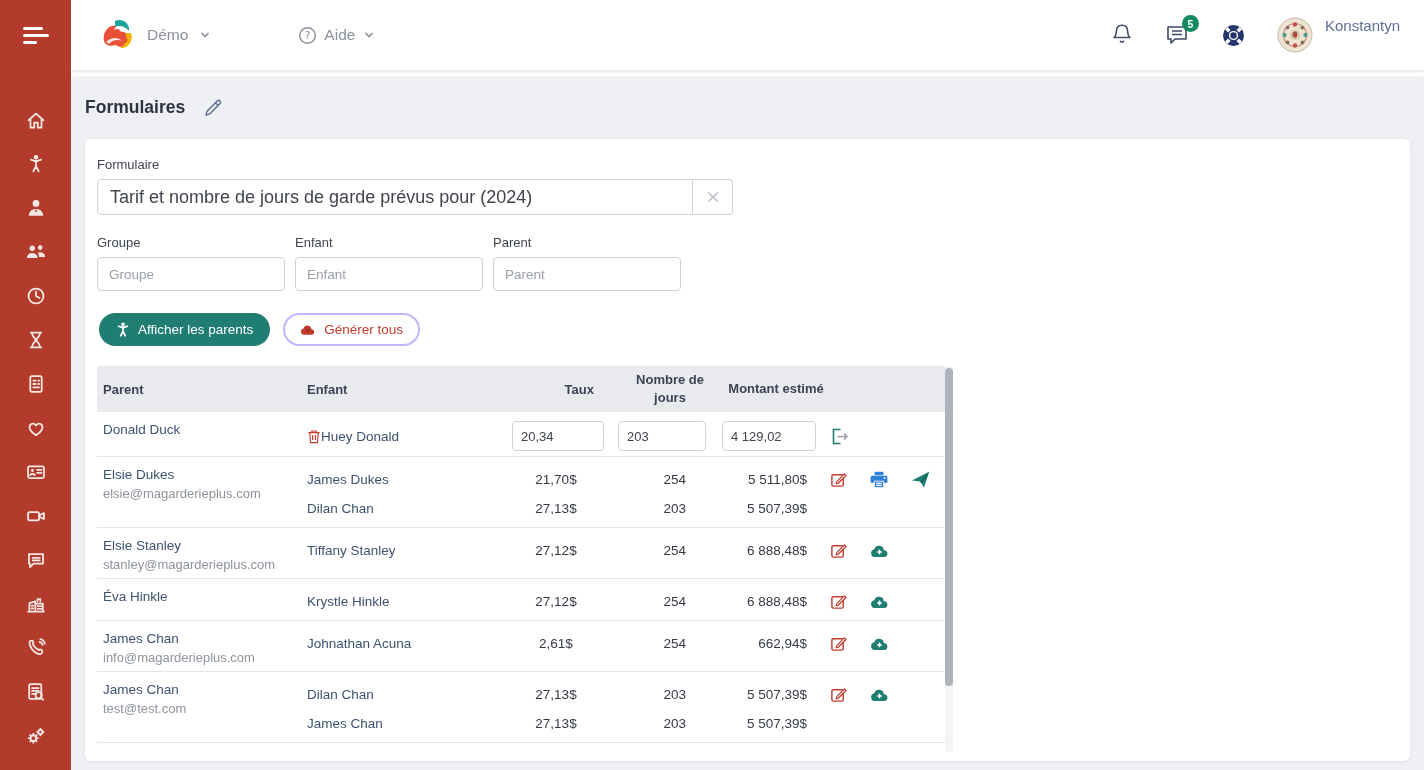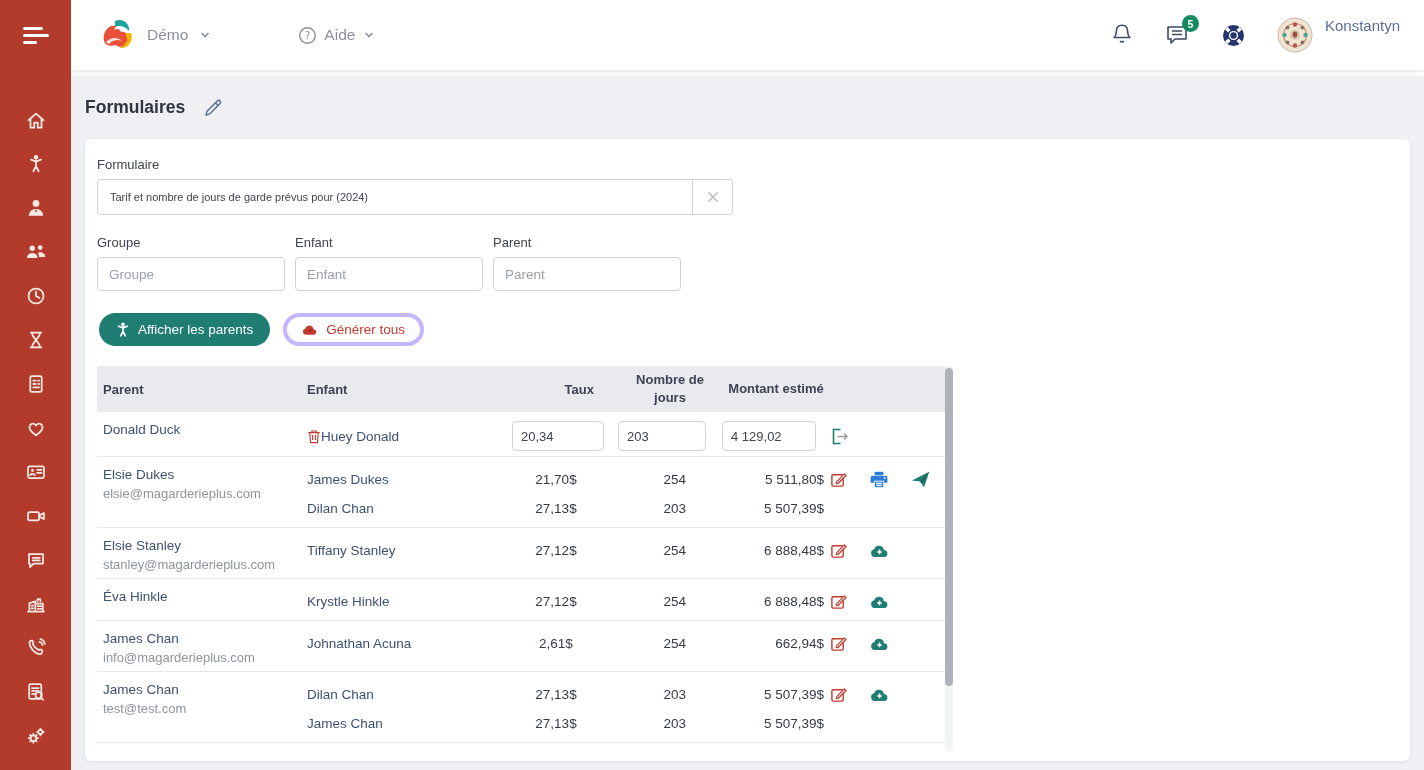--- a/index.html
+++ b/index.html
@@ -45,38 +45,38 @@
   .page-title { font-size:17.5px; font-weight:bold; color:#2e3440; }
   .title-edit { color:#5b6b8f; cursor:pointer; display:flex; }
 
   .card { position:absolute; left:14px; top:63px; width:1325px; height:622px;
     background:#fff; border-radius:6px; box-shadow:0 1px 3px rgba(60,64,67,.10);
     padding:18px 0 0 12px; }
 
   .field-label { font-size:13px; color:#3f454e; margin-bottom:7px; }
   .select-group { display:flex; width:636px; height:36px; margin-bottom:20px; }
   .select-box { flex:1; border:1px solid #cfd3d9; border-radius:4px 0 0 4px;
-    display:flex; align-items:center; padding:0 12px; font-size:11px; color:#3f444d;
+    display:flex; align-items:center; padding:0 12px; font-size:18px; color:#3f444d;
     background:#fff; cursor:pointer; }
   .select-clear { width:40px; border:1px solid #cfd3d9; border-left:none;
     border-radius:0 4px 4px 0; display:flex; align-items:center; justify-content:center;
     color:#b6bac2; cursor:pointer; background:#fff; }
 
   .filters { display:flex; gap:5px; margin-bottom:17px; }
   .filter { width:188px; margin-right:5px; }
   .filter input { width:188px; height:34px; border:1px solid #cfd3d9; border-radius:4px;
     padding:0 11px; font-size:13.5px; color:#3f444d; outline:none;
     font-family:"Liberation Sans", sans-serif; }
   .filter input::placeholder { color:#9aa0a8; }
 
   .btn-row { display:flex; align-items:center; gap:13px; margin:22px 0 0 2px; }
   .btn-teal { height:33px; background:#1f7d72; color:#fff; border:none; border-radius:17px;
     padding:0 17px; font-size:13.5px; display:flex; align-items:center; gap:8px;
     cursor:pointer; font-family:"Liberation Sans", sans-serif; }
-  .btn-outline-red { height:33px; background:#fff; color:#c23b2e; border:4px solid #c4b5fd;
+  .btn-outline-red { height:33px; background:#fff; color:#c23b2e; border:2px solid #c4b5fd;
     border-radius:17px; padding:0 15px; font-size:13.5px; display:flex; align-items:center;
     gap:8px; cursor:pointer; font-family:"Liberation Sans", sans-serif; }
 
   
   .table-wrap { position:relative; margin-top:20px; width:856px; height:386px;
     overflow:hidden; }
   .t-inner { width:848px; }
   .thead { display:flex; background:#e9eaee; height:46px; align-items:center;
     font-size:13px; font-weight:bold; color:#3d4356; }
   .col-parent { width:210px; padding-left:6px; }
@@ -91,21 +91,21 @@
     background:#fff; }
   .pcell { width:210px; padding-left:6px; }
   .pname { font-size:13.5px; color:#3d5170; line-height:20px; }
   .pemail { font-size:13px; color:#8e949c; line-height:18px; }
   .kids { flex:1; display:flex; flex-direction:column; }
   .kline { display:flex; align-items:center; height:29px; font-size:13.5px; color:#343a46; }
   .kline.edit-line { height:32px; }
   .kname { width:205px; color:#3d5170; display:flex; align-items:center; gap:0; }
   .knum { width:106px; text-align:center; padding-right:18px; }
   .kjours { width:104px; text-align:right; padding-right:36px; }
-  .kmont { width:108px; text-align:right; padding-right:6px; }
+  .kmont { width:108px; text-align:right; padding-right:23px; }
   .kact { width:115px; display:flex; align-items:center; gap:23px; }
   .kact svg { cursor:pointer; }
   .cell-input { height:30px; border:1px solid #cfd3d9; border-radius:4px; font-size:13px;
     color:#3f444d; padding:0 8px; outline:none; font-family:"Liberation Sans", sans-serif; }
   .in-taux { width:92px; margin-right:14px; }
   .in-jours { width:88px; margin-right:16px; }
   .in-mont { width:94px; margin-right:14px; }
 
   .scroll-track { position:absolute; right:0; top:0; width:8px; height:386px;
     background:#f3f4f6; border-radius:4px; }

